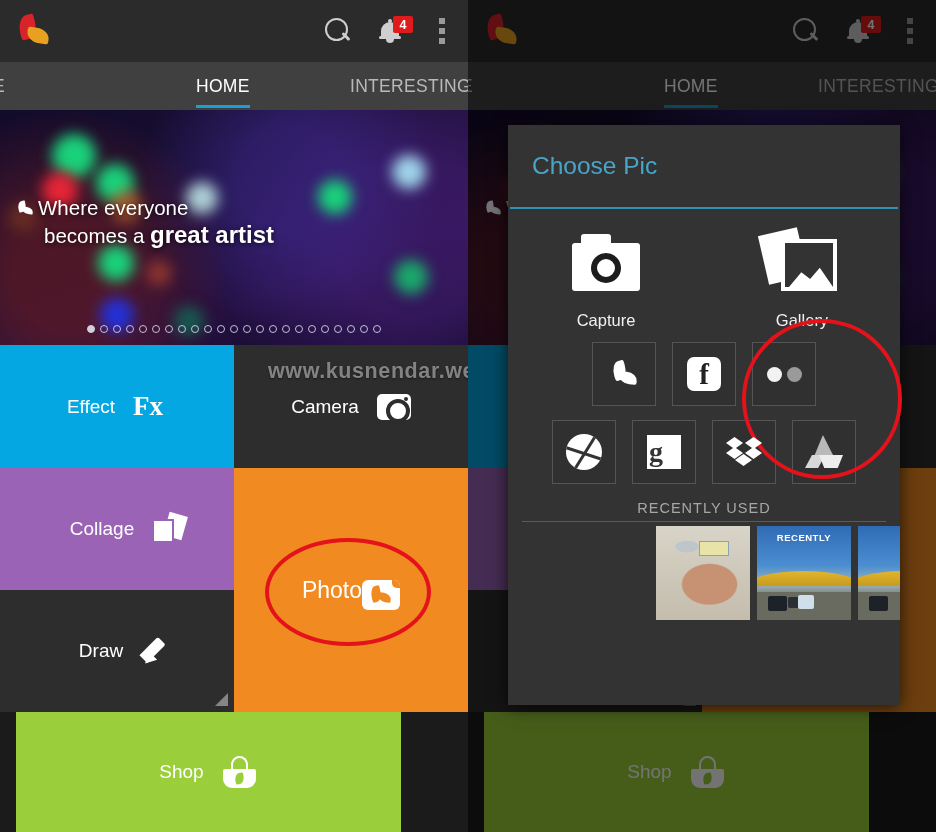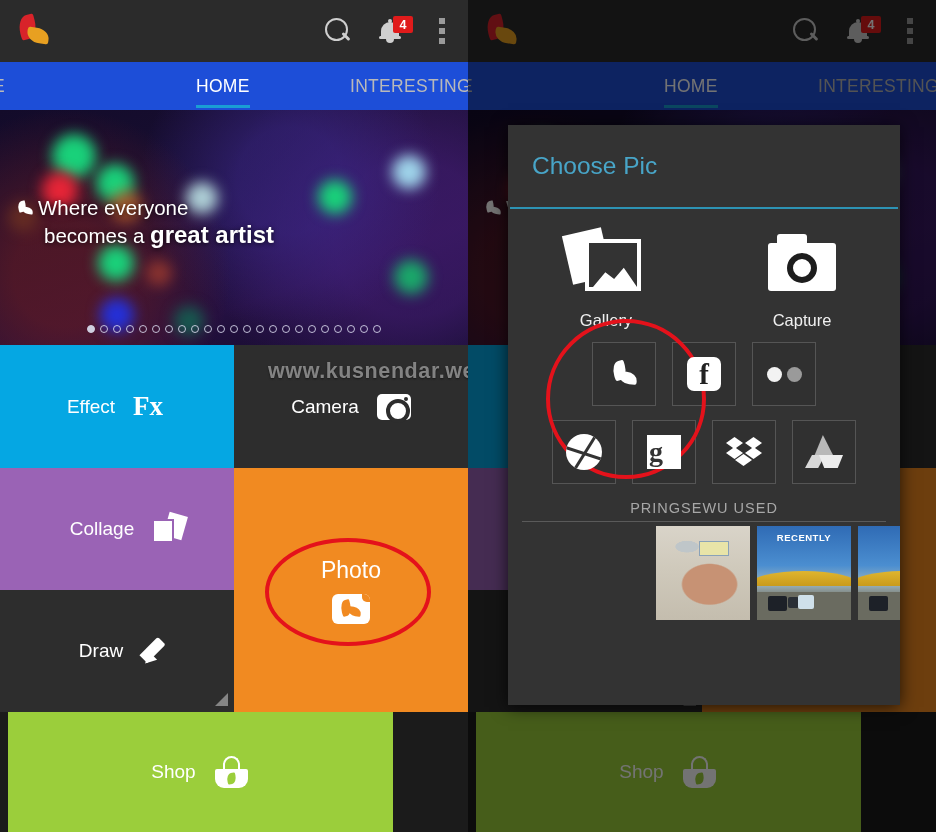--- a/index.html
+++ b/index.html
@@ -57,21 +57,21 @@
     position: absolute; left: 14px; top: -3px; min-width: 20px; height: 17px;
     background: #e01b1b; color: #fff; font-size: 12.5px; font-weight: bold;
     display: flex; align-items: center; justify-content: center; border-radius: 2px; padding: 0 3px;
   }
   .dots-v { width: 6px; display: flex; flex-direction: column; gap: 4px; }
   .dots-v i { display: block; width: 6px; height: 6px; background: #9a9a9a; }
 
   
   .tabbar {
     position: absolute; top: 62px; left: 0; width: 468px; height: 48px;
-    background: #1d4ed8; display: flex; align-items: center;
+    background: #404040; display: flex; align-items: center;
   }
   .tab {
     color: #b9b9b9; font-size: 17.5px; letter-spacing: .3px;
     position: absolute; height: 48px; display: flex; align-items: center;
   }
   .tab.t-me { left: -22px; }
   .tab.t-home { left: 196px; color: #fff; }
   .tab.t-home::after {
     content: ""; position: absolute; left: 0; right: 0; bottom: 2px; height: 3px; background: #1a9fd4;
   }
@@ -113,23 +113,23 @@
   .tile { position: absolute; display: flex; align-items: center; justify-content: center; }
   .tile-label { color: #fff; font-size: 19px; }
   .tile-icon { margin-left: 18px; display: flex; align-items: center; justify-content: center; }
   .corner {
     position: absolute; right: 6px; bottom: 6px; width: 0; height: 0;
     border-left: 13px solid transparent; border-bottom: 13px solid rgba(255,255,255,.42);
   }
   .t-effect  { left: 0;   top: 0;   width: 234px; height: 123px; background: #05a7e3; }
   .t-camera  { left: 234px; top: 0; width: 234px; height: 123px; background: #2d2d2d; }
   .t-collage { left: 0;   top: 123px; width: 256px; height: 122px; background: #9a63b5; }
-  .t-photo   { left: 234px; top: 123px; width: 234px; height: 244px; background: #f18a21; flex-direction: column; }
+  .t-photo   { left: 234px; top: 123px; width: 234px; height: 244px; background: #f18a21; }
   .t-draw    { left: 0;   top: 245px; width: 234px; height: 122px; background: #2d2d2d; padding-left: 20px; }
-  .t-shop    { left: 8px;   top: 367px; width: 385px; height: 120px; background: #9bce3b; }
+  .t-shop    { left: 16px;   top: 367px; width: 385px; height: 120px; background: #9bce3b; }
   .t-photo .tile-label { font-size: 23px; }
   .t-photo .tile-icon { margin-left: 0; margin-top: 10px; }
 
   
   .fx-glyph { width: 34px; height: 32px; position: relative; color: #fff; font-size: 27px; font-weight: bold; font-family: "Liberation Serif", serif; }
   .cam-glyph { width: 34px; height: 26px; background: #fff; border-radius: 5px; position: relative; }
   .cam-glyph::before {
     content: ""; position: absolute; left: 9px; top: 5px; width: 16px; height: 16px;
     border: 4px solid #2d2d2d; border-radius: 50%;
   }
@@ -608,34 +608,34 @@
     <div class="scrim"></div>
 
     <div class="dialog">
       <div class="dlg-head">
         <div class="dlg-title" style="color: rgb(72, 165, 200);">Choose Pic</div>
       </div>
       <div class="dlg-rule" style="background: rgb(45, 147, 180);"></div>
 
       <div class="big-row">
         <div class="big-opt">
+          <div class="cap-glyph">
+            <i class="hump"></i>
+              <i class="body"></i>
+              <i class="lens"></i>
+          </div>
+          <div class="big-label">Capture</div>
+        </div>
+        <div class="big-opt">
           <div class="gal-glyph">
             <i class="back"></i>
               <i class="front"></i>
           </div>
           <div class="big-label">Gallery</div>
           <div class="annot-ellipse ann-gallery" style="border-color: rgb(228, 18, 27);"></div>
-        </div>
-        <div class="big-opt">
-          <div class="cap-glyph">
-            <i class="hump"></i>
-              <i class="body"></i>
-              <i class="lens"></i>
-          </div>
-          <div class="big-label">Capture</div>
         </div>
       </div>
 
       <div class="svc-row">
         <div class="svc-box">
           <span class="svc-pa"></span>
         </div>
         <div class="svc-box">
           <span class="svc-fb">f</span>
         </div>
@@ -667,21 +667,21 @@
         </div>
         <div class="svc-box">
           <span class="svc-gdrive">
             <i class="t"></i>
               <i class="l"></i>
               <i class="r"></i>
           </span>
         </div>
       </div>
 
-      <div class="recent-head">PRINGSEWU USED</div>
+      <div class="recent-head">RECENTLY USED</div>
       <div class="recent-rule"></div>
 
       <div class="recent-strip">
         <div class="thumb th-1">
           <div class="th-hand"></div>
         </div>
         <div class="thumb th-2">
           <div class="th-arch">
             <div class="word">RECENTLY</div>
             <div class="band"></div>

